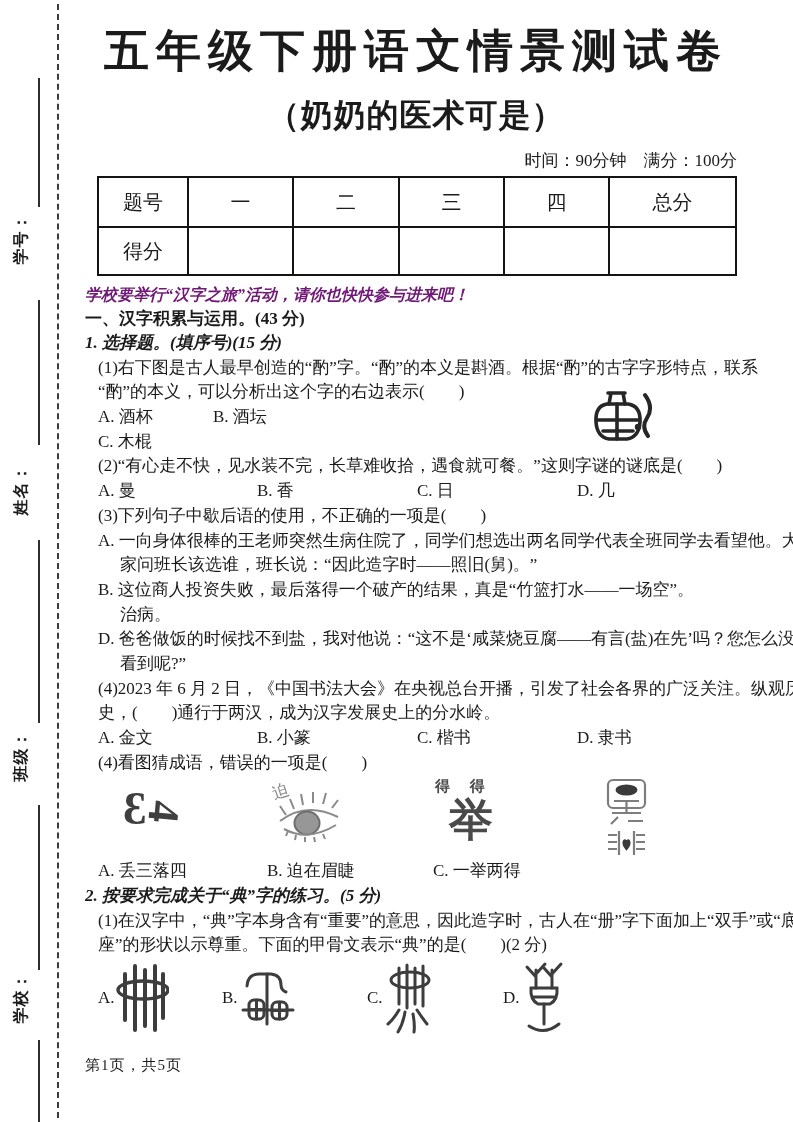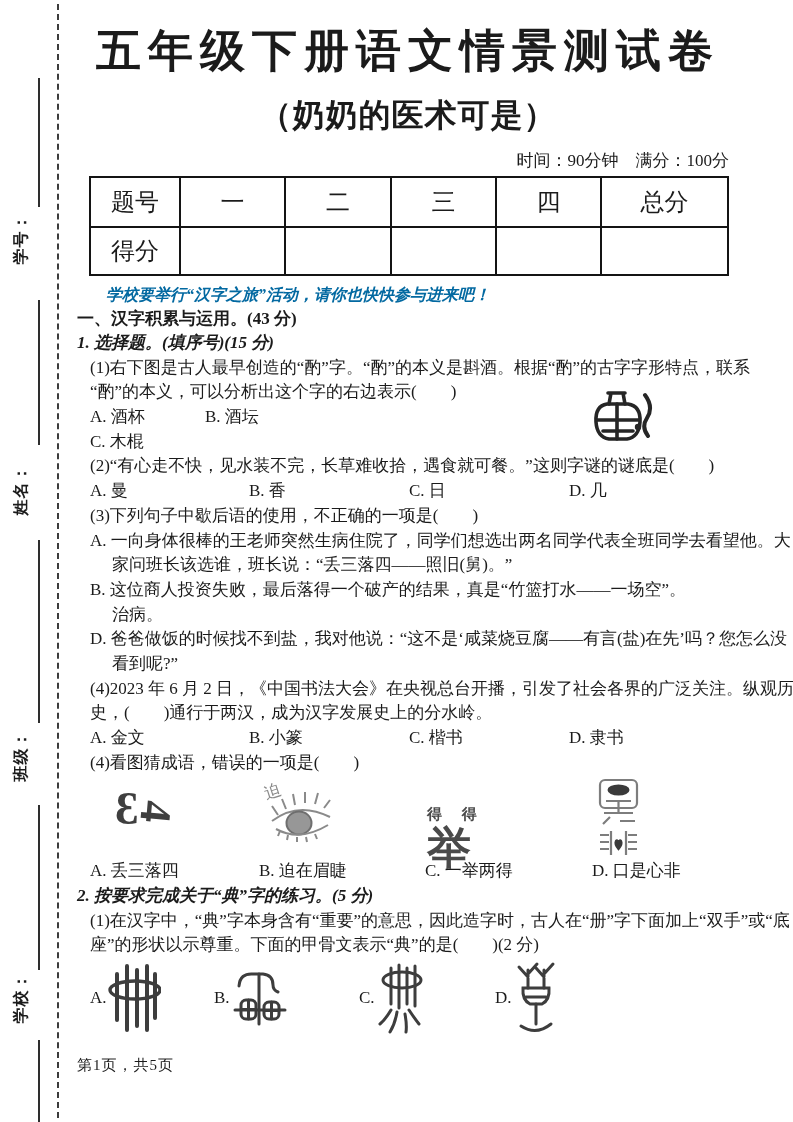--- a/index.html
+++ b/index.html
@@ -7,44 +7,44 @@
         font-family:"Liberation Serif","DejaVu Serif",serif;color:#1b1b1b;}
   
   .seal-line{position:absolute;left:57px;top:4px;height:1114px;width:0;border-left:2px dashed #3c3c3c;}
   .blank-line{position:absolute;left:38px;width:2px;background:#2e2e2e;}
   .bl1{top:78px;height:129px;} .bl2{top:300px;height:145px;} .bl3{top:540px;height:183px;}
   .bl4{top:805px;height:165px;} .bl5{top:1040px;height:82px;}
   .v-label{position:absolute;left:-14px;width:70px;height:20px;line-height:20px;text-align:center;
            font-size:16px;font-weight:bold;transform:rotate(-90deg);letter-spacing:1px;}
   .vl1{top:229px;} .vl2{top:480px;} .vl3{top:746px;} .vl4{top:988px;}
   
-  .content{position:absolute;left:77px;top:18px;width:662px;}
+  .content{position:absolute;left:85px;top:18px;width:662px;}
   .title{margin-top:4px;text-align:center;font-size:45px;font-weight:bold;letter-spacing:7px;line-height:58px;}
   .subtitle{margin-top:12px;text-align:center;font-size:32px;font-weight:bold;letter-spacing:1px;line-height:46px;}
   .info{margin-top:12px;text-align:right;padding-right:10px;font-size:17px;line-height:22px;}
   table.score{margin-left:12px;margin-top:4px;border-collapse:collapse;table-layout:fixed;width:640px;}
-  table.score td{border:2px solid #141414;text-align:center;font-size:24px;padding:0;}
+  table.score td{border:2px solid #141414;text-align:center;font-size:20px;padding:0;}
   table.score tr.r1 td{height:48px;} table.score tr.r2 td{height:46px;}
-  .intro{margin-top:8px;height:22px;line-height:22px;font-size:16px;font-style:italic;font-weight:600;color:#0369a1;margin-left:29px;}
+  .intro{margin-top:8px;height:22px;line-height:22px;font-size:16px;font-style:italic;font-weight:600;color:#701a75;}
   .heading{height:25px;line-height:25px;font-size:17px;font-weight:bold;
            font-family:Liberation Serif, serif;}
   .bodyline{height:24.7px;line-height:24.7px;font-size:17px;white-space:nowrap;}
   .bold{font-weight:bold;font-style:italic;}
   .ind1{padding-left:13px;} .ind2{padding-left:35px;}
   .optg{display:grid;padding-left:13px;height:24.7px;line-height:24.7px;font-size:17px;}
   .g2{grid-template-columns:115px 1fr;}
   .g4{grid-template-columns:159px 160px 160px 1fr;}
   .g4b{grid-template-columns:169px 166px 167px 1fr;}
   
   .imrow{position:relative;height:84px;}
   .orow{position:relative;height:80px;}
   .abs{position:absolute;}
   .flip3{display:inline-block;transform:scaleX(-1);font-size:47px;color:#3f3f3f;font-weight:bold;}
   .rot4{display:inline-block;transform:rotate(95deg) translate(2px,-2px);font-size:44px;color:#3f3f3f;font-weight:bold;}
-  .im-c{text-align:left;color:#4a4a4a;margin-top:28px;}
+  .im-c{text-align:right;color:#4a4a4a;}
   .im-c .t{font-size:15px;font-weight:bold;letter-spacing:8px;line-height:18px;}
   .im-c .b{font-size:44px;font-weight:bold;line-height:52px;}
   .olabel{position:absolute;font-size:17px;}
   .footer{margin-top:18px;text-align:left;font-size:15px;letter-spacing:1px;}
   .zhuo{position:absolute;left:588px;top:388px;}
 </style>
 </head>
 <body>
 
 <div class="page">
@@ -114,21 +114,21 @@
     <div class="bodyline ind1">(2)“有心走不快，见水装不完，长草难收拾，遇食就可餐。”这则字谜的谜底是(　　)</div>
     <div class="optg g4">
       <span>A. 曼</span>
       <span>B. 香</span>
       <span>C. 日</span>
       <span>D. 几</span>
     </div>
 
     <div class="bodyline ind1">(3)下列句子中歇后语的使用，不正确的一项是(　　)</div>
     <div class="bodyline ind1">A. 一向身体很棒的王老师突然生病住院了，同学们想选出两名同学代表全班同学去看望他。大</div>
-    <div class="bodyline ind2">家问班长该选谁，班长说：“丢三落四——照旧(舅)。”</div>
+    <div class="bodyline ind2">家问班长该选谁，班长说：“因此造字时——照旧(舅)。”</div>
     <div class="bodyline ind1">B. 这位商人投资失败，最后落得一个破产的结果，真是“竹篮打水——一场空”。</div>
     <div class="bodyline ind2">治病。</div>
     <div class="bodyline ind1">D. 爸爸做饭的时候找不到盐，我对他说：“这不是‘咸菜烧豆腐——有言(盐)在先’吗？您怎么没</div>
     <div class="bodyline ind2">看到呢?”</div>
 
     <div class="bodyline ind1">(4)2023 年 6 月 2 日，《中国书法大会》在央视总台开播，引发了社会各界的广泛关注。纵观历</div>
     <div class="bodyline ind1">史，(　　)通行于两汉，成为汉字发展史上的分水岭。</div>
     <div class="optg g4">
       <span>A. 金文</span>
       <span>B. 小篆</span>
@@ -165,21 +165,20 @@
           <path d="M22,54 v24 M37,54 v24 M20,58 h-9 M20,65 h-9 M20,72 h-9 M39,58 h9 M39,65 h9 M39,72 h9"></path>
           <path d="M29.5,72 c-6,-7 -1,-12 0,-6 c1,-6 6,-1 0,6 z" fill="#3a3a3a" stroke="#3a3a3a"></path>
         </svg>
       </div>
     </div>
 
     <div class="optg g4b">
       <span>A. 丢三落四</span>
       <span>B. 迫在眉睫</span>
       <span>C. 一举两得</span>
-      <span>D. 口是心非</span>
     </div>
 
     <div class="bodyline bold">2. 按要求完成关于“典”字的练习。(5 分)</div>
     <div class="bodyline ind1">(1)在汉字中，“典”字本身含有“重要”的意思，因此造字时，古人在“册”字下面加上“双手”或“底</div>
     <div class="bodyline ind1">座”的形状以示尊重。下面的甲骨文表示“典”的是(　　)(2 分)</div>
 
     <div class="orow">
       <span class="olabel" style="left:13px;top:30px;">A.</span>
       <div class="abs" style="left:30px;top:2px;">
         <svg width="54" height="76" viewBox="0 0 54 76" fill="none" stroke="#3d3d3d" stroke-width="4" stroke-linecap="round">

